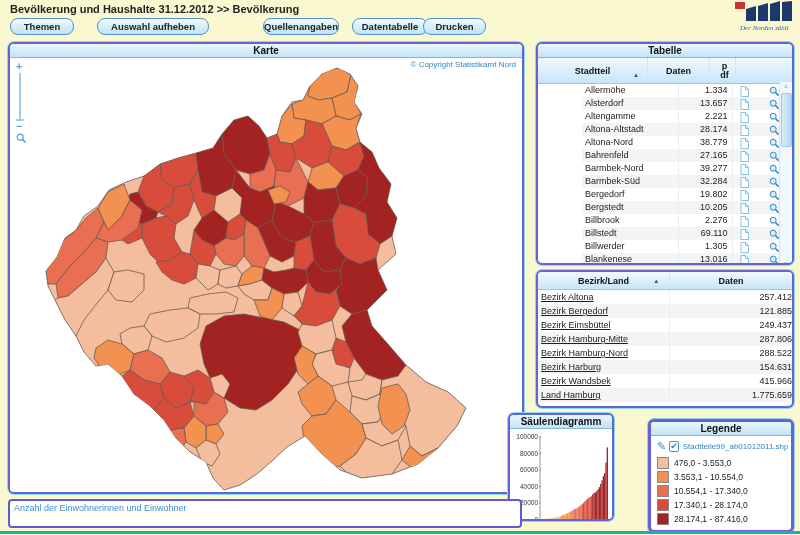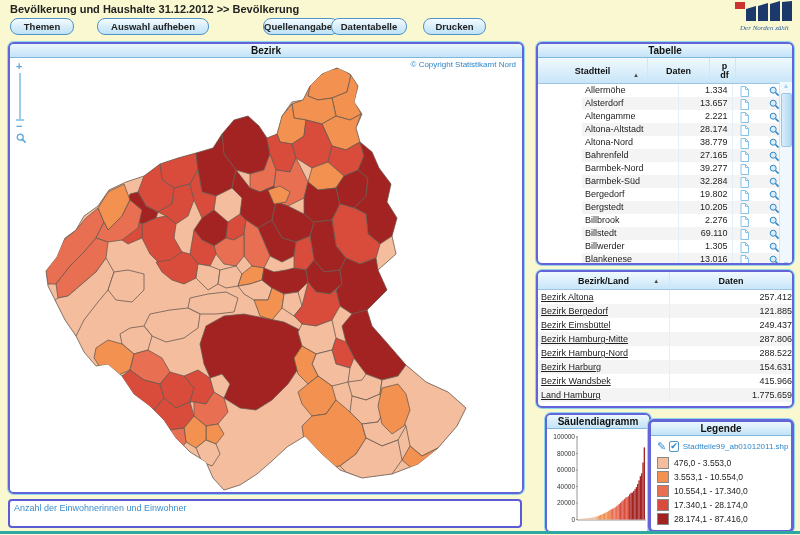--- a/index.html
+++ b/index.html
@@ -14,21 +14,21 @@
   .btn{
     position:absolute;top:18px;height:17px;line-height:15px;text-align:center;
     font-size:9.5px;font-weight:bold;color:#222;
     border:1px solid #4E94C8;border-radius:8px;
     background:linear-gradient(#F6FCFE 0%,#D9EEFA 45%,#BFE2F6 100%);
     box-sizing:border-box;cursor:pointer;
   }
   #btn-themen{left:10px;width:64px;}
   #btn-auswahl{left:97px;width:112px;}
   #btn-quellen{left:263px;width:76px;}
-  #btn-datentabelle{left:331px;width:76px;}
+  #btn-datentabelle{left:352px;width:76px;}
   #btn-drucken{left:423px;width:63px;}
   .logo{position:absolute;right:6px;top:1px;width:62px;height:32px;}
   
   .panel{
     position:absolute;background:#fff;border:2px solid #6464D8;border-radius:6px;
     box-shadow:0 0 0 1px #8FD8EA;box-sizing:border-box;overflow:hidden;
   }
   .panel-header{
     height:13px;line-height:13px;text-align:center;font-size:10px;font-weight:bold;color:#111;
     background:linear-gradient(#EAF7FD,#C3E3F7);border-bottom:1px solid #7FB8DC;
@@ -82,21 +82,21 @@
     background:linear-gradient(#F0F9FE,#C8E5F8);border-bottom:1px solid #9CC6E4;}
   .bzhead .ch{display:flex;align-items:center;justify-content:center;position:relative;cursor:pointer;box-sizing:border-box;}
   .bz-name{width:52%;border-right:1px solid #CFE6F5;}
   .bz-val{width:48%;}
   .bz-sort{font-size:6px;color:#444;position:absolute;right:10px;top:6px;}
   .bzrow{display:flex;height:14px;line-height:14px;font-size:9px;color:#222;background:#fff;}
   .bzrow.alt{background:#F4F4F4;}
   .bzname{width:52%;padding-left:3px;box-sizing:border-box;border-right:1px solid #E4EFF7;white-space:nowrap;overflow:hidden;text-decoration:underline;}
   .bzval{width:48%;text-align:right;padding-right:0;box-sizing:border-box;}
   
-  #chart-panel{left:545px;top:413px;width:106px;height:120px;}
+  #chart-panel{left:508px;top:413px;width:106px;height:108px;}
   .chart-body{position:relative;width:100%;height:105px;background:#fff;}
   .ticklabel{font-size:6.5px;fill:#333;}
   
   #legend-panel{left:648px;top:419px;width:146px;height:114px;border-width:3px;}
   .legend-body{padding:3px 4px 0 6px;}
   .layer-row{display:flex;align-items:center;height:14px;margin-bottom:3px;}
   .pencil-icon{color:#3E8FD0;font-size:11px;line-height:11px;margin-right:3px;cursor:pointer;}
   .layer-check{width:9px;height:9px;border:1px solid #4E94C8;border-radius:2px;background:#fff;
     color:#2E86C8;font-size:9px;line-height:9px;text-align:center;margin-right:4px;cursor:pointer;}
   .layer-label{font-size:8px;color:#2E86C8;white-space:nowrap;cursor:pointer;}
@@ -126,21 +126,21 @@
     <rect x="3" y="1" width="10" height="7" fill="#C33"></rect>
     <polygon points="14,8 24,5 24,20 14,20" fill="#1B3A6B"></polygon>
     <polygon points="26,5 36,2 36,20 26,20" fill="#1B3A6B"></polygon>
     <polygon points="38,3 48,0 48,20 38,20" fill="#1B3A6B"></polygon>
     <polygon points="50,1 60,0 60,20 50,20" fill="#1B3A6B"></polygon>
     <text x="8" y="29" font-size="7" font-style="italic" fill="#2E5FA3" font-family="Liberation Serif, serif">Der Norden zählt</text>
   </svg>
 </div>
 
 <div class="panel" id="map-panel">
-  <div class="panel-header">Bezirk</div>
+  <div class="panel-header">Karte</div>
   <div class="map-body">
     <svg id="map-svg" width="512" height="437" viewBox="0 0 512 437" preserveAspectRatio="none">
       <defs>
         <clipPath id="hhclip">
           <path d="M36,213 L47,199 L55,180 L66,172 L74,158 L88,148 L99,132 L116,124 L134,118 L150,106 L168,100 L186,95 L203,90 L212,76 L224,62 L238,58 L249,68 L257,80 L267,76 L272,58 L282,44 L293,42 L300,28 L312,16 L327,10 L340,16 L348,28 L344,44 L352,56 L346,70 L350,84 L362,94 L369,110 L381,126 L377,144 L387,160 L382,178 L386,196 L368,212 L377,232 L357,252 L362,268 L377,285 L396,307 L416,324 L438,334 L456,350 L447,368 L428,390 L408,406 L382,416 L352,420 L330,412 L312,396 L295,378 L277,389 L262,403 L247,416 L230,427 L214,432 L203,420 L196,404 L180,394 L166,380 L154,362 L140,348 L124,336 L112,318 L98,306 L86,308 L74,294 L66,278 L55,262 L45,242 L38,228 Z"></path>
         </clipPath>
       </defs>
       <path class="sil" d="M36,213 L47,199 L55,180 L66,172 L74,158 L88,148 L99,132 L116,124 L134,118 L150,106 L168,100 L186,95 L203,90 L212,76 L224,62 L238,58 L249,68 L257,80 L267,76 L272,58 L282,44 L293,42 L300,28 L312,16 L327,10 L340,16 L348,28 L344,44 L352,56 L346,70 L350,84 L362,94 L369,110 L381,126 L377,144 L387,160 L382,178 L386,196 L368,212 L377,232 L357,252 L362,268 L377,285 L396,307 L416,324 L438,334 L456,350 L447,368 L428,390 L408,406 L382,416 L352,420 L330,412 L312,396 L295,378 L277,389 L262,403 L247,416 L230,427 L214,432 L203,420 L196,404 L180,394 L166,380 L154,362 L140,348 L124,336 L112,318 L98,306 L86,308 L74,294 L66,278 L55,262 L45,242 L38,228 Z"></path>
       <g clip-path="url(#hhclip)">
 

